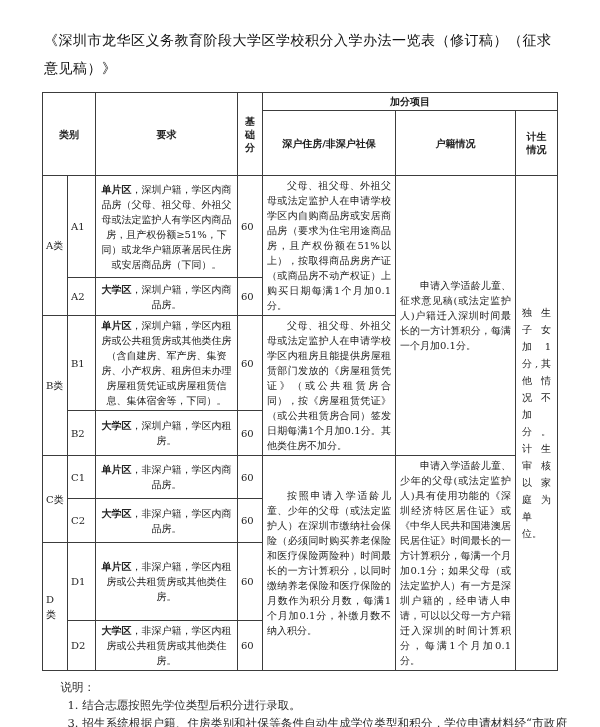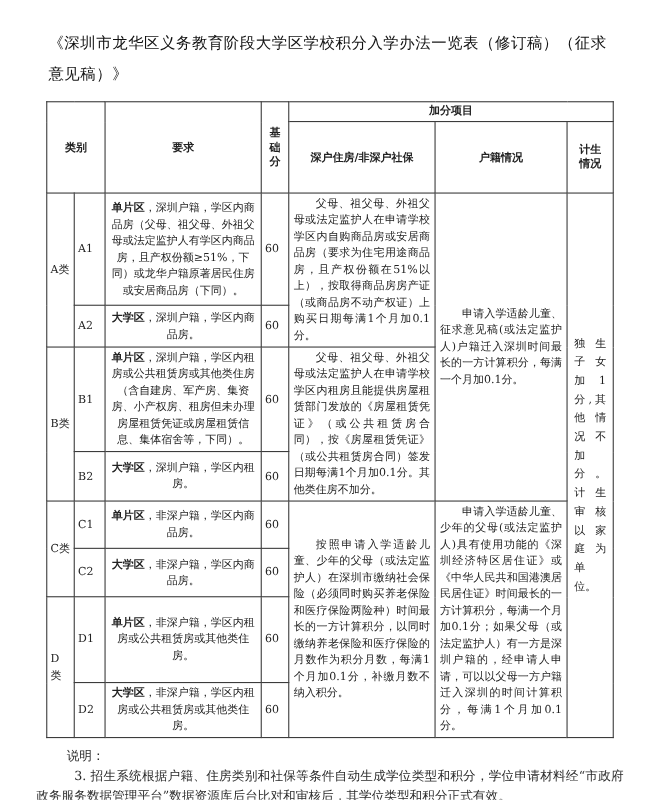--- a/index.html
+++ b/index.html
@@ -131,15 +131,16 @@
   <tr style="height:50px">
     <td class="code-cell">D2</td>
     <td class="req-cell"><b>大学区</b><span>，非深户籍，学区内租房或公共租赁房或其他类住房。</span></td>
     <td class="base-cell">60</td>
   </tr>
 </tbody>
   </table>
 
 <div class="notes">
   <div class="note-label">说明：</div>
+  <div class="note-item">1. 结合志愿按照先学位类型后积分进行录取。</div>
   <div class="note-item">3. 招生系统根据户籍、住房类别和社保等条件自动生成学位类型和积分，学位申请材料经“市政府政务服务数据管理平台”数据资源库后台比对和审核后，其学位类型和积分正式有效。</div>
 
 </div>
 
 </body></html>

